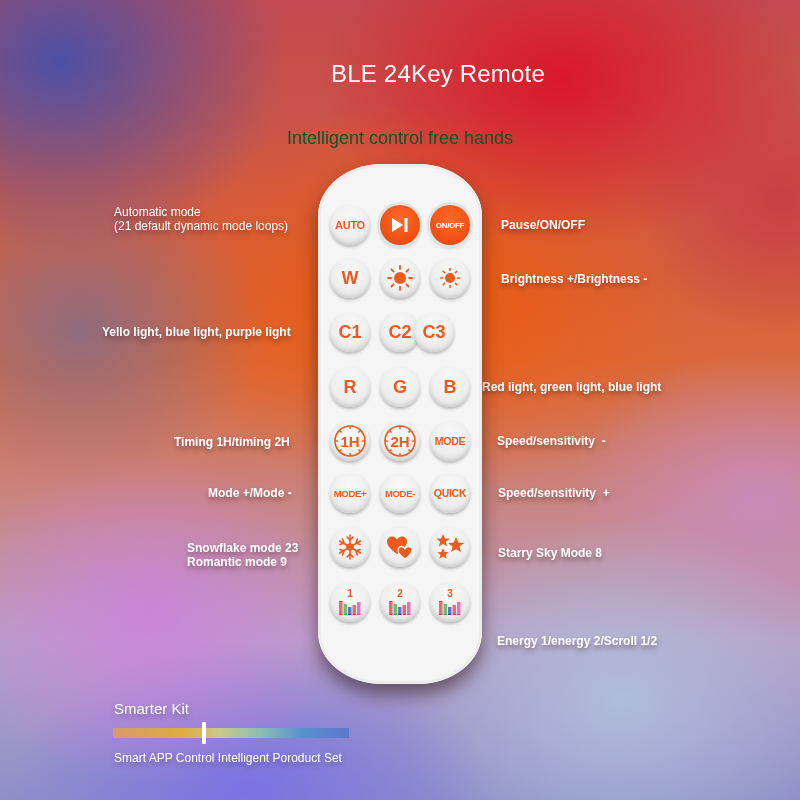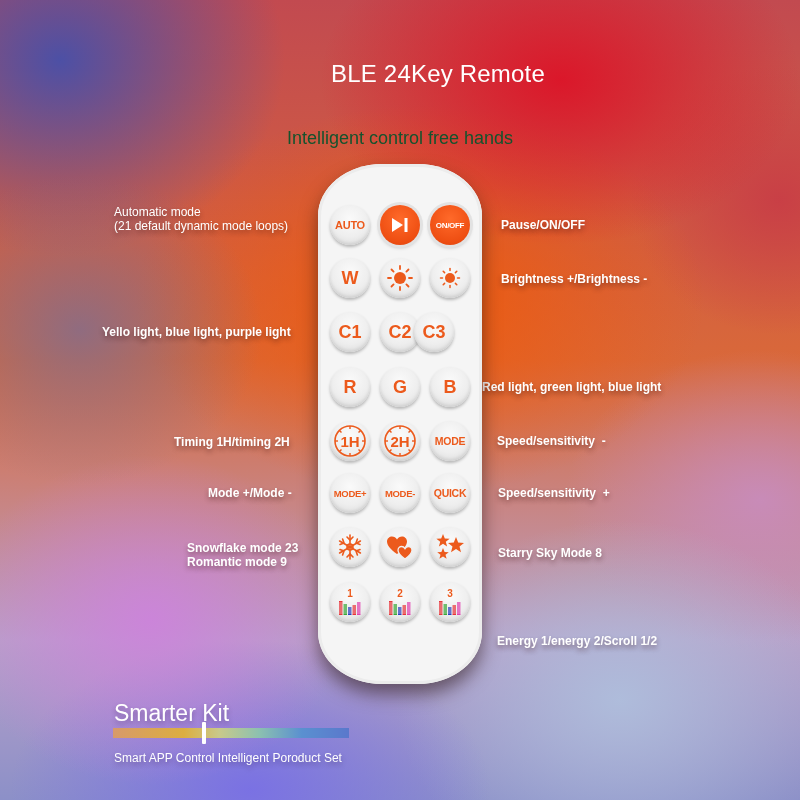--- a/index.html
+++ b/index.html
@@ -45,21 +45,21 @@
   .btn .t { font-size:13px; }
   .btn .t.big { font-size:18px; }
   .btn .t.small { font-size:9.5px; letter-spacing:-0.3px; }
   .btn .t.tiny { font-size:8px; letter-spacing:-0.3px; }
   .label {
     position:absolute; color:#fff; font-size:12px; line-height:14px; font-weight:bold;
     text-shadow: 0 3px 5px rgba(60,20,20,0.45);
   }
   .label.normal { font-weight:normal; }
   .kit-title {
-    position:absolute; left:114px; top:700px; color:#fff; font-size:23px;
+    position:absolute; left:114px; top:700px; color:#fff; font-size:15px;
     text-shadow: 0 3px 5px rgba(60,40,90,0.4);
   }
   .kit-bar {
     position:absolute; left:113px; top:728px; width:236px; height:10px;
     background: linear-gradient(90deg, #d79a6a 0%, #dcae40 30%, #c9c98a 45%, #8cc0b0 62%, #5a90d0 80%, #5a78cc 100%);
   }
   .kit-handle {
     position:absolute; left:202px; top:722px; width:4px; height:22px; background:#fff;
     border-radius:1px;
   }

